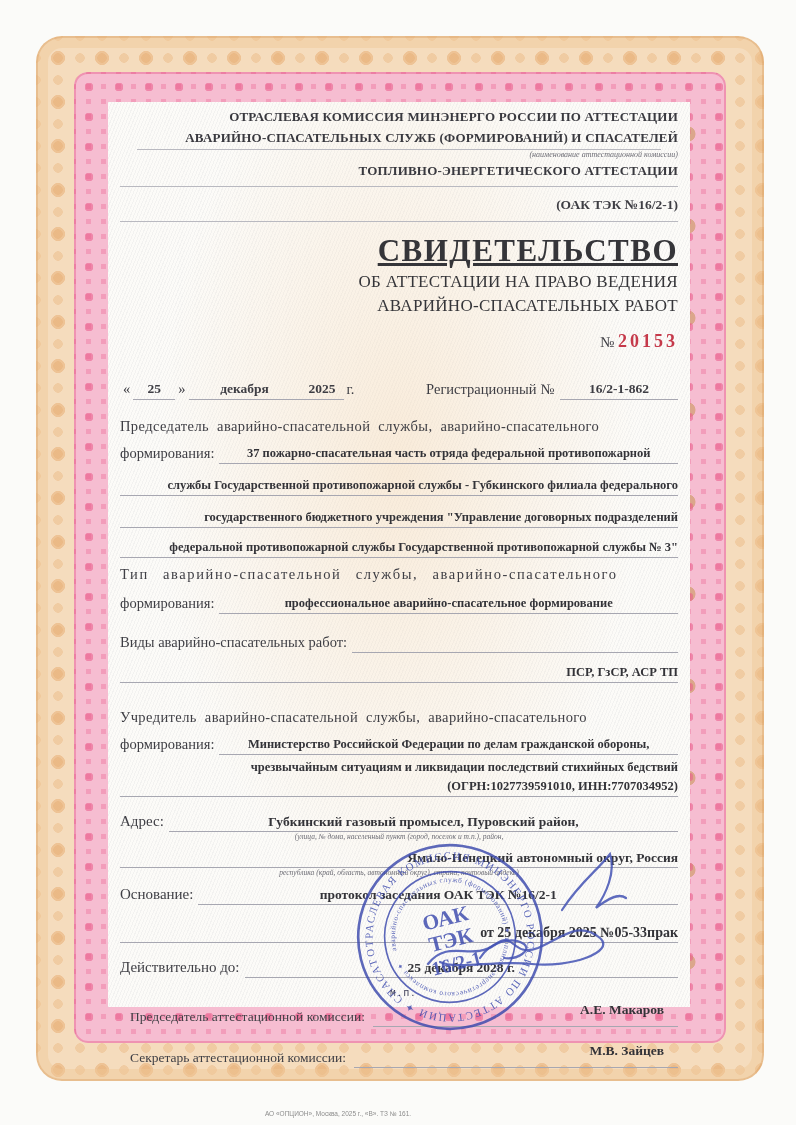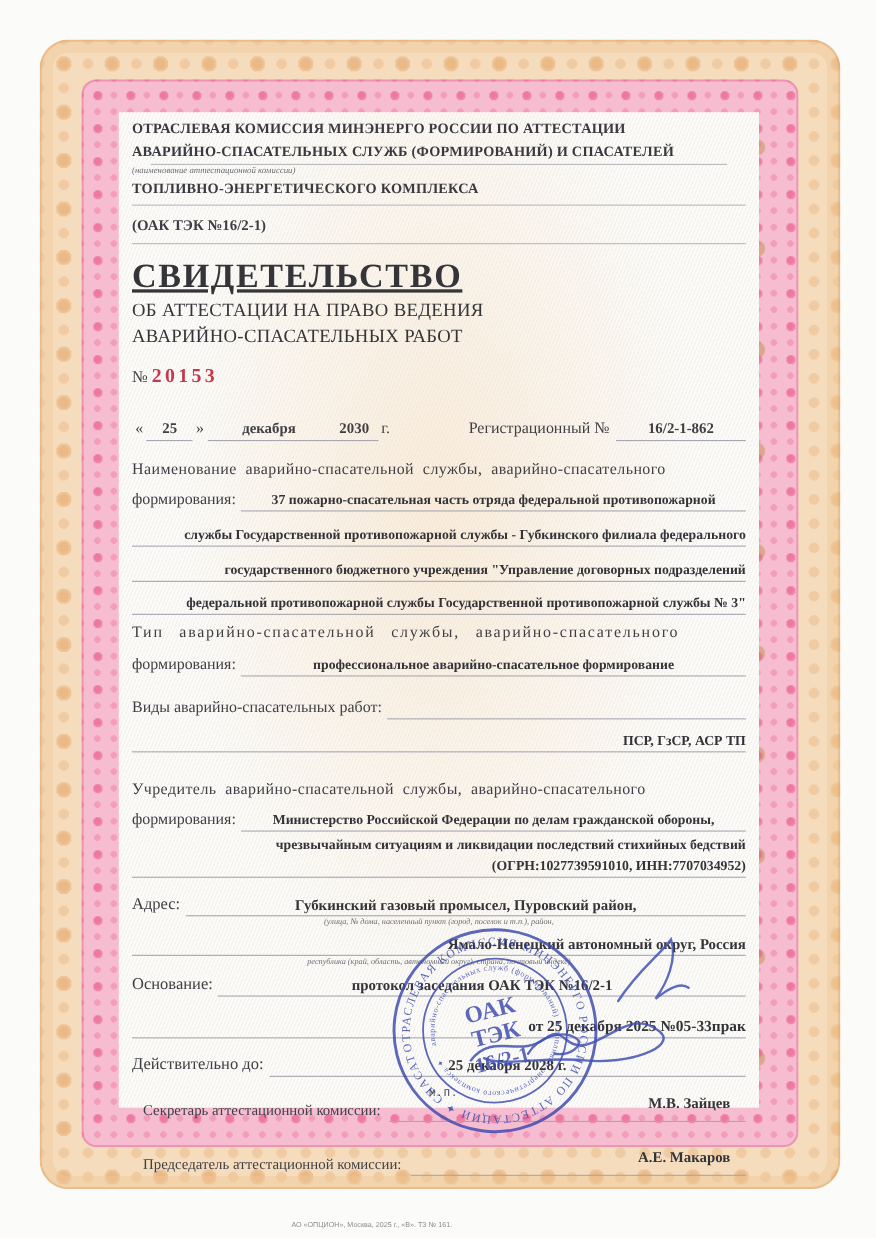--- a/index.html
+++ b/index.html
@@ -35,21 +35,21 @@
   }
   .field{
     position:absolute;left:108px;top:102px;right:106px;bottom:118px;
     background-color:#fcfbf8;
     background-image:
       radial-gradient(ellipse at 50% 40%, rgba(246,222,192,.55) 0%, rgba(246,222,192,0) 58%),
       repeating-linear-gradient(112deg, rgba(118,124,140,.07) 0 1px, rgba(0,0,0,0) 1px 3px);
     box-sizing:border-box;padding:4px 12px 0 12px;
   }
   
-  .c{text-align:left;}
+  .c{text-align:right;}
   .org{font-size:13px;font-weight:bold;letter-spacing:.2px;line-height:21px;color:#39393f;}
   .caprule{border-top:1px solid #b9b9c0;width:94%;margin:1px auto 0 auto;}
   .smallcap{font-size:8px;font-style:italic;color:#6c6c74;line-height:10px;}
   .rule{border-top:1px solid #b9b9c0;margin:5px 0 0 0;}
   .code{font-size:13.5px;font-weight:bold;margin-top:9px;line-height:18px;}
   .rule2{border-top:1px solid #b9b9c0;margin-top:7px;}
   .cert-title{font-size:31px;font-weight:bold;letter-spacing:1.5px;margin-top:10px;line-height:38px;color:#353539;text-decoration:underline;}
   .subtitle{font-size:17px;font-weight:normal;letter-spacing:.3px;line-height:24px;color:#353539;}
   .numline{margin-top:12px;font-size:15px;line-height:22px;}
   .numred{color:#c5394a;font-size:18px;font-weight:bold;letter-spacing:3px;}
@@ -91,48 +91,48 @@
 
 <div class="lace-outer"></div>
 <div class="lace-pink"></div>
 
 <div class="field">
 
   <div class="org c">ОТРАСЛЕВАЯ КОМИССИЯ МИНЭНЕРГО РОССИИ ПО АТТЕСТАЦИИ</div>
   <div class="org c">АВАРИЙНО-СПАСАТЕЛЬНЫХ СЛУЖБ (ФОРМИРОВАНИЙ) И СПАСАТЕЛЕЙ</div>
   <div class="caprule"></div>
   <div class="smallcap c">(наименование аттестационной комиссии)</div>
-  <div class="org c">ТОПЛИВНО-ЭНЕРГЕТИЧЕСКОГО КОМПЛЕКСА</div>
+  <div class="org c">ТОПЛИВНО-ЭНЕРГЕТИЧЕСКОГО АТТЕСТАЦИИ</div>
   <div class="rule"></div>
 
   <div class="code c">(ОАК ТЭК №16/2-1)</div>
   <div class="rule2"></div>
 
   <div class="cert-title c">СВИДЕТЕЛЬСТВО</div>
   <div class="subtitle c">ОБ АТТЕСТАЦИИ НА ПРАВО ВЕДЕНИЯ</div>
   <div class="subtitle c">АВАРИЙНО-СПАСАТЕЛЬНЫХ РАБОТ</div>
 
   <div class="numline c">
     <span>№</span>
     <span class="numred">20153</span>
   </div>
 
   <div class="daterow">
     <span class="q">«</span>
     <span class="dval blank">25</span>
     <span class="q">»</span>
     <span class="dval blank wide">декабря</span>
-    <span class="dval blank">2030</span>
+    <span class="dval blank">2025</span>
     <span class="q">г.</span>
     <span class="spacer"></span>
     <span class="reglabel">Регистрационный №</span>
     <span class="regval blank">16/2-1-862</span>
   </div>
 
-  <div class="para mt16">Наименование аварийно-спасательной службы, аварийно-спасательного</div>
+  <div class="para mt16">Председатель аварийно-спасательной службы, аварийно-спасательного</div>
   <div class="labelrow mt6">
     <span class="lbl">формирования:</span>
     <span class="fill">37 пожарно-спасательная часть отряда федеральной противопожарной</span>
   </div>
   <div class="vline mt12">службы Государственной противопожарной службы - Губкинского филиала федерального</div>
   <div class="vline mt12">государственного бюджетного учреждения "Управление договорных подразделений</div>
   <div class="vline mt10">федеральной противопожарной службы Государственной противопожарной службы № 3"</div>
 
   <div class="para wider mt6">Тип аварийно-спасательной службы, аварийно-спасательного</div>
   <div class="labelrow mt8">
@@ -166,30 +166,30 @@
     <span class="lbl" style="font-size:15px;">Основание:</span>
     <span class="fill" style="font-size:13.5px;">протокол заседания ОАК ТЭК №16/2-1</span>
   </div>
   <div class="vline mt18" style="font-size:14px;">от 25 декабря 2025 №05-33прак</div>
 
   <div class="labelrow mt14">
     <span class="lbl" style="font-size:15px;">Действительно до:</span>
     <span class="fill" style="font-size:13.5px;">25 декабря 2028 г.</span>
   </div>
 
+  <div class="sigrow mt28">
+    <span>Председатель аттестационной комиссии:</span>
+    <span class="sigfill">
+      <span class="signame">А.Е. Макаров</span>
+    </span>
+  </div>
   <div class="sigrow mt20">
     <span>Секретарь аттестационной комиссии:</span>
     <span class="sigfill">
       <span class="signame">М.В. Зайцев</span>
-    </span>
-  </div>
-  <div class="sigrow mt28">
-    <span>Председатель аттестационной комиссии:</span>
-    <span class="sigfill">
-      <span class="signame">А.Е. Макаров</span>
     </span>
   </div>
 
 </div>
 
 <svg class="stamp" viewBox="0 0 200 200">
   <defs>
     <path id="outerArc" d="M100,100 m-76,0 a76,76 0 1,1 152,0 a76,76 0 1,1 -152,0"></path>
     <path id="innerArc" d="M100,100 m-54,0 a54,54 0 1,1 108,0 a54,54 0 1,1 -108,0"></path>
   </defs>

